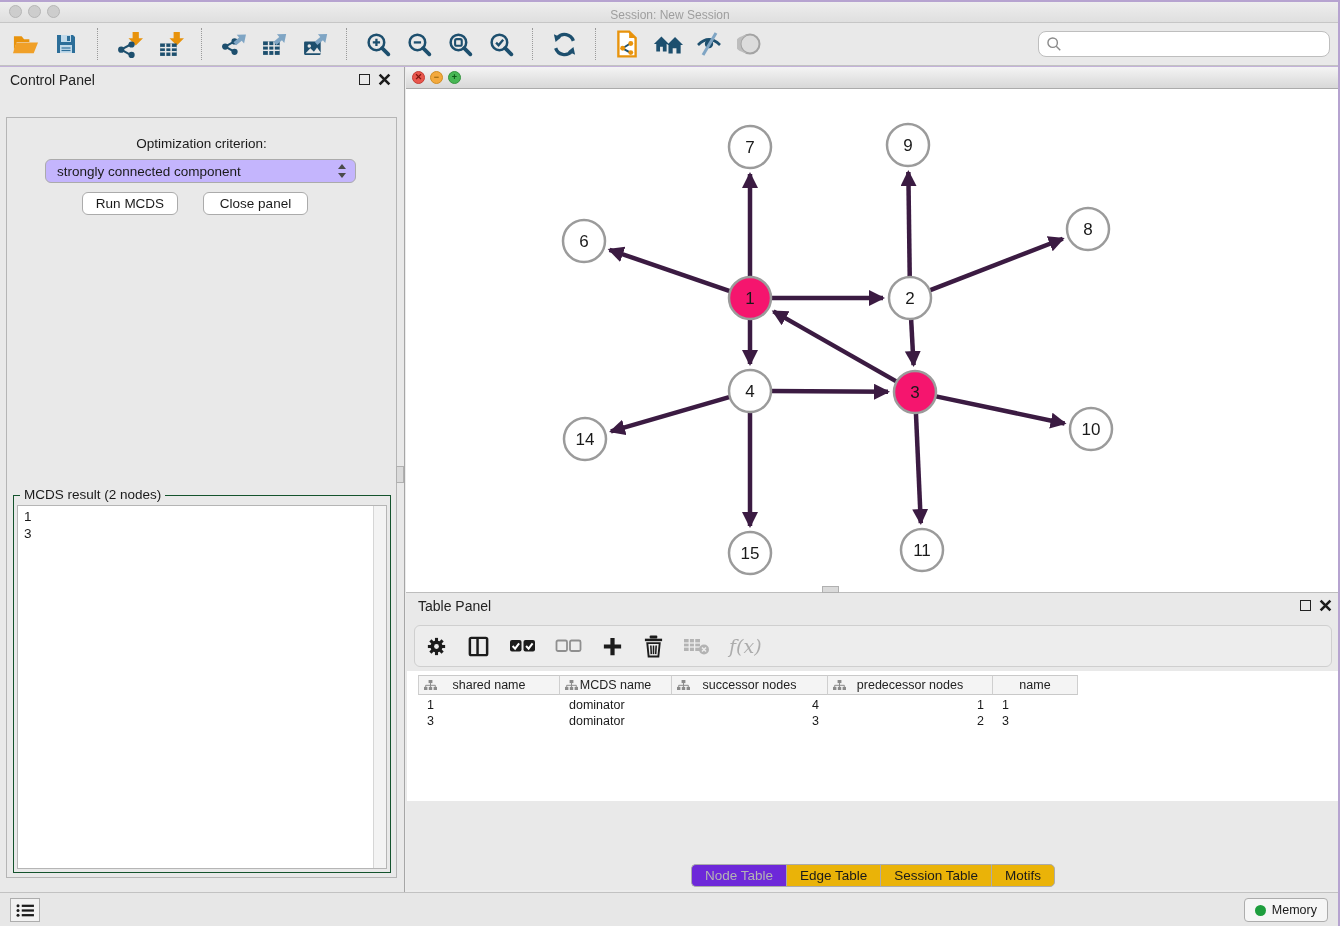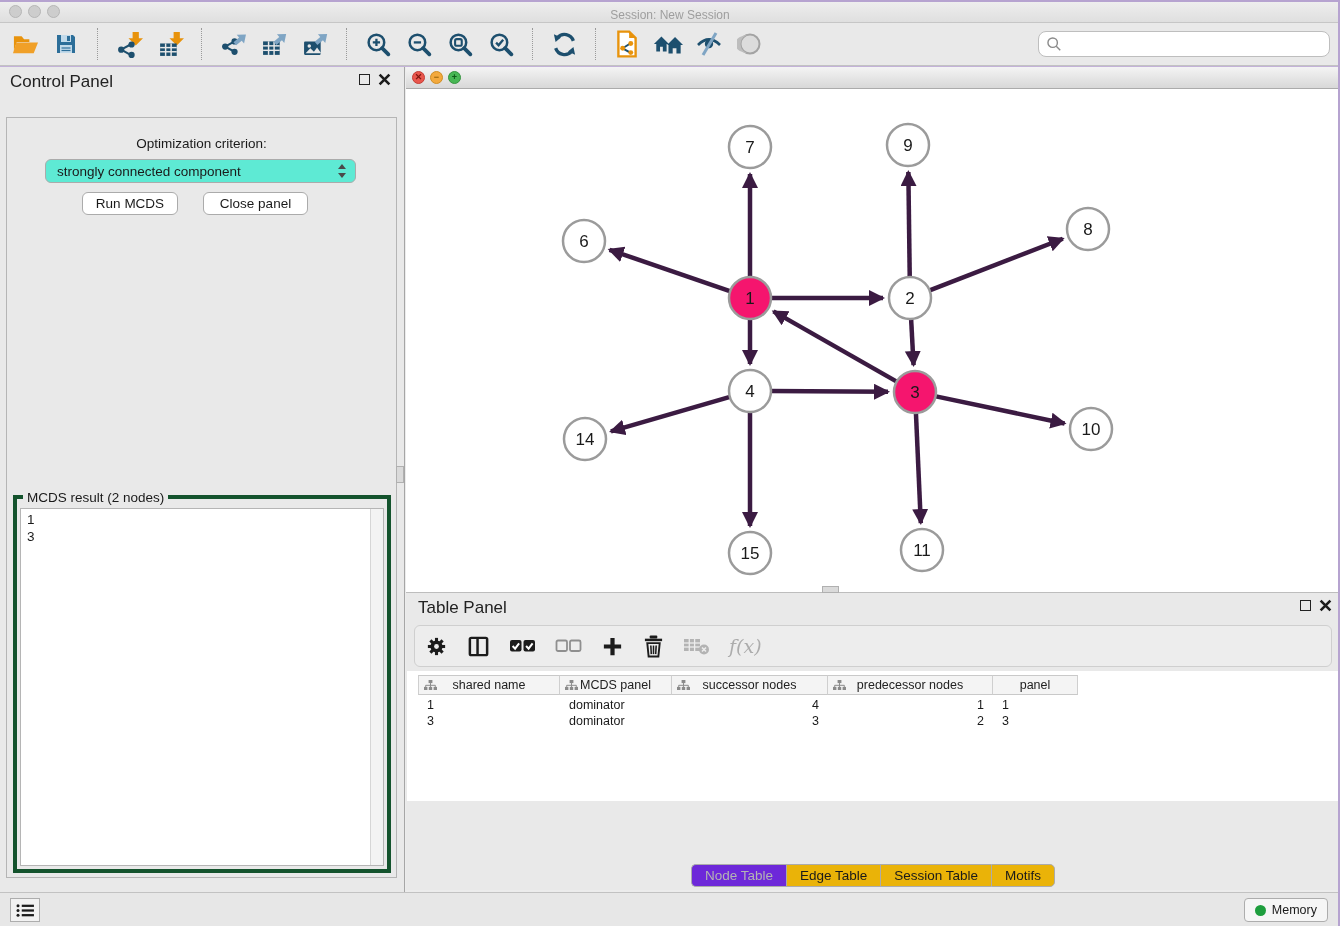--- a/index.html
+++ b/index.html
@@ -16,36 +16,36 @@
   #win-title{position:absolute;left:0;right:0;top:8px;text-align:center;color:#9E9E9E;font-size:12px}
   
   #toolbar{left:0;top:23px;width:1340px;height:43px;background:#E9E9E9;border-bottom:1px solid #C2C2C2;display:flex;align-items:center;padding:0 10px;gap:11px}
   .tsep{width:1px;height:32px;border-left:1px dotted #9a9a9a;margin:0 5px;flex:0 0 auto}
   .ticon{width:30px;height:30px;display:flex;align-items:center;justify-content:center;flex:0 0 auto}
   #search-box{margin-left:auto;width:292px;height:26px;background:#fff;border:1px solid #BEBEBE;border-radius:8px;display:flex;align-items:center;padding:0 7px;gap:5px}
   #search-box input{border:none;outline:none;flex:1;font-size:13px;background:transparent;font-family:"Liberation Sans",sans-serif}
   
   #control-panel{left:0;top:67px;width:404px;height:825px;background:#E9E9E9}
   .panel-head{position:absolute;left:0;top:0;width:100%;height:26px}
-  .panel-title{position:absolute;left:10px;top:5px;font-size:17px;color:#222}
+  .panel-title{position:absolute;left:10px;top:5px;font-size:14px;color:#222}
   .float-ic{position:absolute;width:11px;height:11px;border:1.6px solid #222;top:7px}
   .close-ic{position:absolute;top:6px;width:13px;height:13px}
   #cp-tabs{position:absolute;left:0;top:29px;width:100%;display:flex;justify-content:center}
   .tab{padding:3px 14px;background:#fff;border:1px solid #ABABAB;border-right:none;font-size:13.5px;cursor:default}
   .tab:first-child{border-radius:5px 0 0 5px}
   .tab:last-child{border-right:1px solid #ABABAB;border-radius:0 5px 5px 0}
   .tab.active{background:#DCDCDC;color:#BDBDBD}
   #cp-box{position:absolute;left:6px;top:50px;width:391px;height:761px;border:1px solid #B5B5B5;background:#E9E9E9}
   #opt-label{position:absolute;left:0;top:18px;width:100%;text-align:center;font-size:13.5px}
-  #criterion{position:absolute;left:38px;top:41px;width:311px;height:24px;background:#5eead4;border:1px solid #ABABAB;border-radius:6px;display:flex;align-items:center;padding:0 6px 0 11px;font-size:13.5px}
+  #criterion{position:absolute;left:38px;top:41px;width:311px;height:24px;background:#c4b5fd;border:1px solid #ABABAB;border-radius:6px;display:flex;align-items:center;padding:0 6px 0 11px;font-size:13.5px}
   #criterion .stepper{margin-left:auto}
   .btn{position:absolute;height:23px;background:#fff;border:1px solid #ABABAB;border-radius:6px;text-align:center;font-size:13.5px;line-height:21px}
   #run-btn{left:75px;top:74px;width:96px}
   #closep-btn{left:196px;top:74px;width:105px}
-  #result-fieldset{position:absolute;left:6px;top:377px;width:378px;height:378px;border:4px solid #14532d}
+  #result-fieldset{position:absolute;left:6px;top:377px;width:378px;height:378px;border:1px solid #14532d}
   #result-legend{position:absolute;left:6px;top:-9px;background:#E9E9E9;padding:0 4px;font-size:13.5px}
   #result-inner{position:absolute;left:3px;top:9px;right:3px;bottom:3px;background:#fff;border:1px solid #B5B5B5}
   #result-text{position:absolute;left:6px;top:2px;white-space:pre;font-size:13.5px;line-height:17px}
   #result-track{position:absolute;right:0;top:0;width:13px;height:100%;background:#F3F3F3;border-left:1px solid #D6D6D6}
   
   #divider-v{left:404px;top:67px;width:1px;height:825px;background:#A6A6A6}
   #grip-v{left:396px;top:466px;width:8px;height:17px;background:#DADADA;border:1px solid #B0B0B0}
   #grip-h{left:822px;top:586px;width:17px;height:7px;background:#DADADA;border:1px solid #B0B0B0;z-index:5}
   
   #net-window{left:406px;top:67px;width:934px;height:525px;background:#fff}
@@ -466,40 +466,40 @@
     <path d="M6.5 3.1v2.2M1.7 6.9V5.3h9.6v1.6M6.5 5.3v1.6" fill="none" stroke="#8a8a8a" stroke-width="1"></path>
   </svg><span>shared name</span></div>
         <div class="th" style="width: 112px;"><svg class="tree" width="13" height="11" viewBox="0 0 13 11">
     <g fill="#8a8a8a">
               <rect x="4.6" y="0" width="3.8" height="3.1"></rect>
               <rect x="0" y="6.9" width="3.4" height="3.1"></rect>
               <rect x="4.8" y="6.9" width="3.4" height="3.1"></rect>
               <rect x="9.6" y="6.9" width="3.4" height="3.1"></rect>
             </g>
     <path d="M6.5 3.1v2.2M1.7 6.9V5.3h9.6v1.6M6.5 5.3v1.6" fill="none" stroke="#8a8a8a" stroke-width="1"></path>
-  </svg><span>MCDS panel</span></div>
+  </svg><span>MCDS name</span></div>
         <div class="th" style="width: 156px;"><svg class="tree" width="13" height="11" viewBox="0 0 13 11">
     <g fill="#8a8a8a">
               <rect x="4.6" y="0" width="3.8" height="3.1"></rect>
               <rect x="0" y="6.9" width="3.4" height="3.1"></rect>
               <rect x="4.8" y="6.9" width="3.4" height="3.1"></rect>
               <rect x="9.6" y="6.9" width="3.4" height="3.1"></rect>
             </g>
     <path d="M6.5 3.1v2.2M1.7 6.9V5.3h9.6v1.6M6.5 5.3v1.6" fill="none" stroke="#8a8a8a" stroke-width="1"></path>
   </svg><span>successor nodes</span></div>
         <div class="th" style="width: 165px;"><svg class="tree" width="13" height="11" viewBox="0 0 13 11">
     <g fill="#8a8a8a">
               <rect x="4.6" y="0" width="3.8" height="3.1"></rect>
               <rect x="0" y="6.9" width="3.4" height="3.1"></rect>
               <rect x="4.8" y="6.9" width="3.4" height="3.1"></rect>
               <rect x="9.6" y="6.9" width="3.4" height="3.1"></rect>
             </g>
     <path d="M6.5 3.1v2.2M1.7 6.9V5.3h9.6v1.6M6.5 5.3v1.6" fill="none" stroke="#8a8a8a" stroke-width="1"></path>
   </svg><span>predecessor nodes</span></div>
-        <div class="th" style="width: 85px;"><span>panel</span></div>
+        <div class="th" style="width: 85px;"><span>name</span></div>
       </div>
     <div id="tp-rows">
         <div class="tr">
           <div class="td" style="width: 142px; text-align: left;">1</div>
           <div class="td" style="width: 112px; text-align: left;">dominator</div>
           <div class="td" style="width: 156px; text-align: right;">4</div>
           <div class="td" style="width: 165px; text-align: right;">1</div>
           <div class="td" style="width: 85px; text-align: left;">1</div>
         </div>
         <div class="tr">

